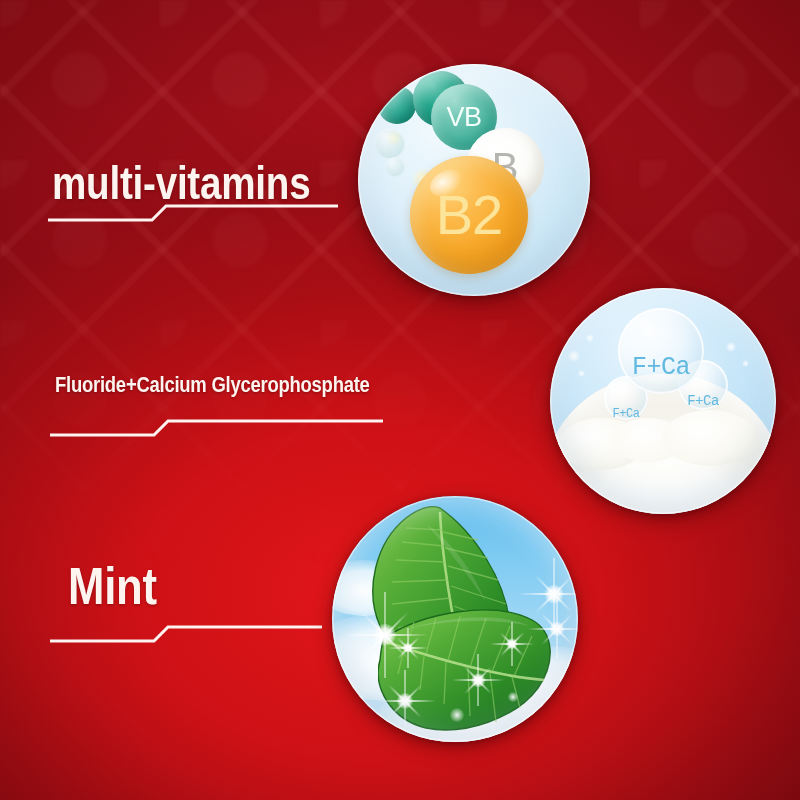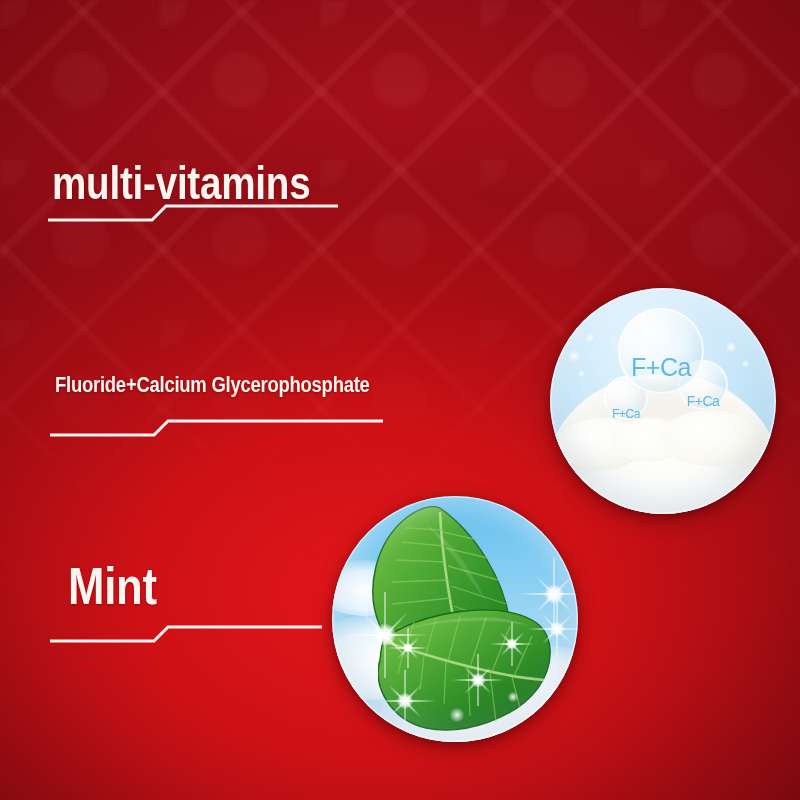--- a/index.html
+++ b/index.html
@@ -230,21 +230,21 @@
     background: radial-gradient(circle at 36% 26%,
         rgba(255,255,255,0.92) 0%, rgba(255,255,255,0.55) 40%,
         rgba(235,248,255,0.30) 72%, rgba(225,244,255,0.42) 100%);
     box-shadow:
       inset 0 0 0 2px rgba(255,255,255,0.78),
       inset -6px -7px 16px rgba(150,195,225,0.22),
       inset 5px 6px 14px rgba(255,255,255,0.7);
     display: flex; align-items: center; justify-content: center;
   }
   .fca-bubble span {
-    font-family: Liberation Sans, sans-serif;
+    font-family: Liberation Mono, monospace;
     color: #61b9e0;
     line-height: 1;
     letter-spacing: -0.5px;
     margin-top: 32px;
   }
   #fca-big   { left: 68px; top: 20px; width: 86px; height: 86px; }
   #fca-big   span { font-size: 25px; }
   #fca-right { left: 128px; top: 72px; width: 50px; height: 50px; }
   #fca-right span { font-size: 14px; }
   #fca-left  { left: 54px;  top: 88px; width: 44px; height: 44px; }
@@ -310,20 +310,43 @@
   <div class="bg-vignette"></div>
 
   <div class="label" id="label-multivitamins">multi-vitamins</div>
 
   <div class="rule" id="rule-multivitamins">
     <svg width="290" height="30" viewBox="0 0 290 30" aria-hidden="true">
       <path d="M0 13 L104 13 L118 27 L290 27" transform="translate(0,0) scale(1,-1) translate(0,-30)"></path>
     </svg>
   </div>
 
+  <div class="badge" id="badge-vitamins">
+    <div class="glint" style="left:28px; top:66px;  width:16px; height:16px;"></div>
+    <div class="glint" style="left:54px; top:104px; width:22px; height:22px;"></div>
+    <div class="glint" style="left:92px; top:118px; width:14px; height:14px;"></div>
+
+    <div class="bubble" id="bubble-ghost-1"></div>
+    <div class="bubble" id="bubble-ghost-2"></div>
+    <div class="bubble" id="bubble-teal-sm"></div>
+    <div class="bubble" id="bubble-teal-lg"></div>
+
+    <div class="bubble" id="bubble-vb">
+      <div class="bubble-text">VB</div>
+    </div>
+
+    <div class="bubble" id="bubble-bwhite">
+      <div class="bubble-text">B</div>
+    </div>
+
+    <div class="bubble" id="bubble-b2">
+      <div class="spec"></div>
+      <div class="bubble-text">B2</div>
+    </div>
+  </div>
 
   <div class="label" id="label-fluoride">Fluoride+Calcium Glycerophosphate</div>
 
   <div class="rule" id="rule-fluoride">
     <svg width="333" height="30" viewBox="0 0 333 30" aria-hidden="true">
       <path d="M0 13 L104 13 L118 27 L333 27" transform="translate(0,0) scale(1,-1) translate(0,-30)"></path>
     </svg>
   </div>
 
   <div class="badge" id="badge-fluoride">

